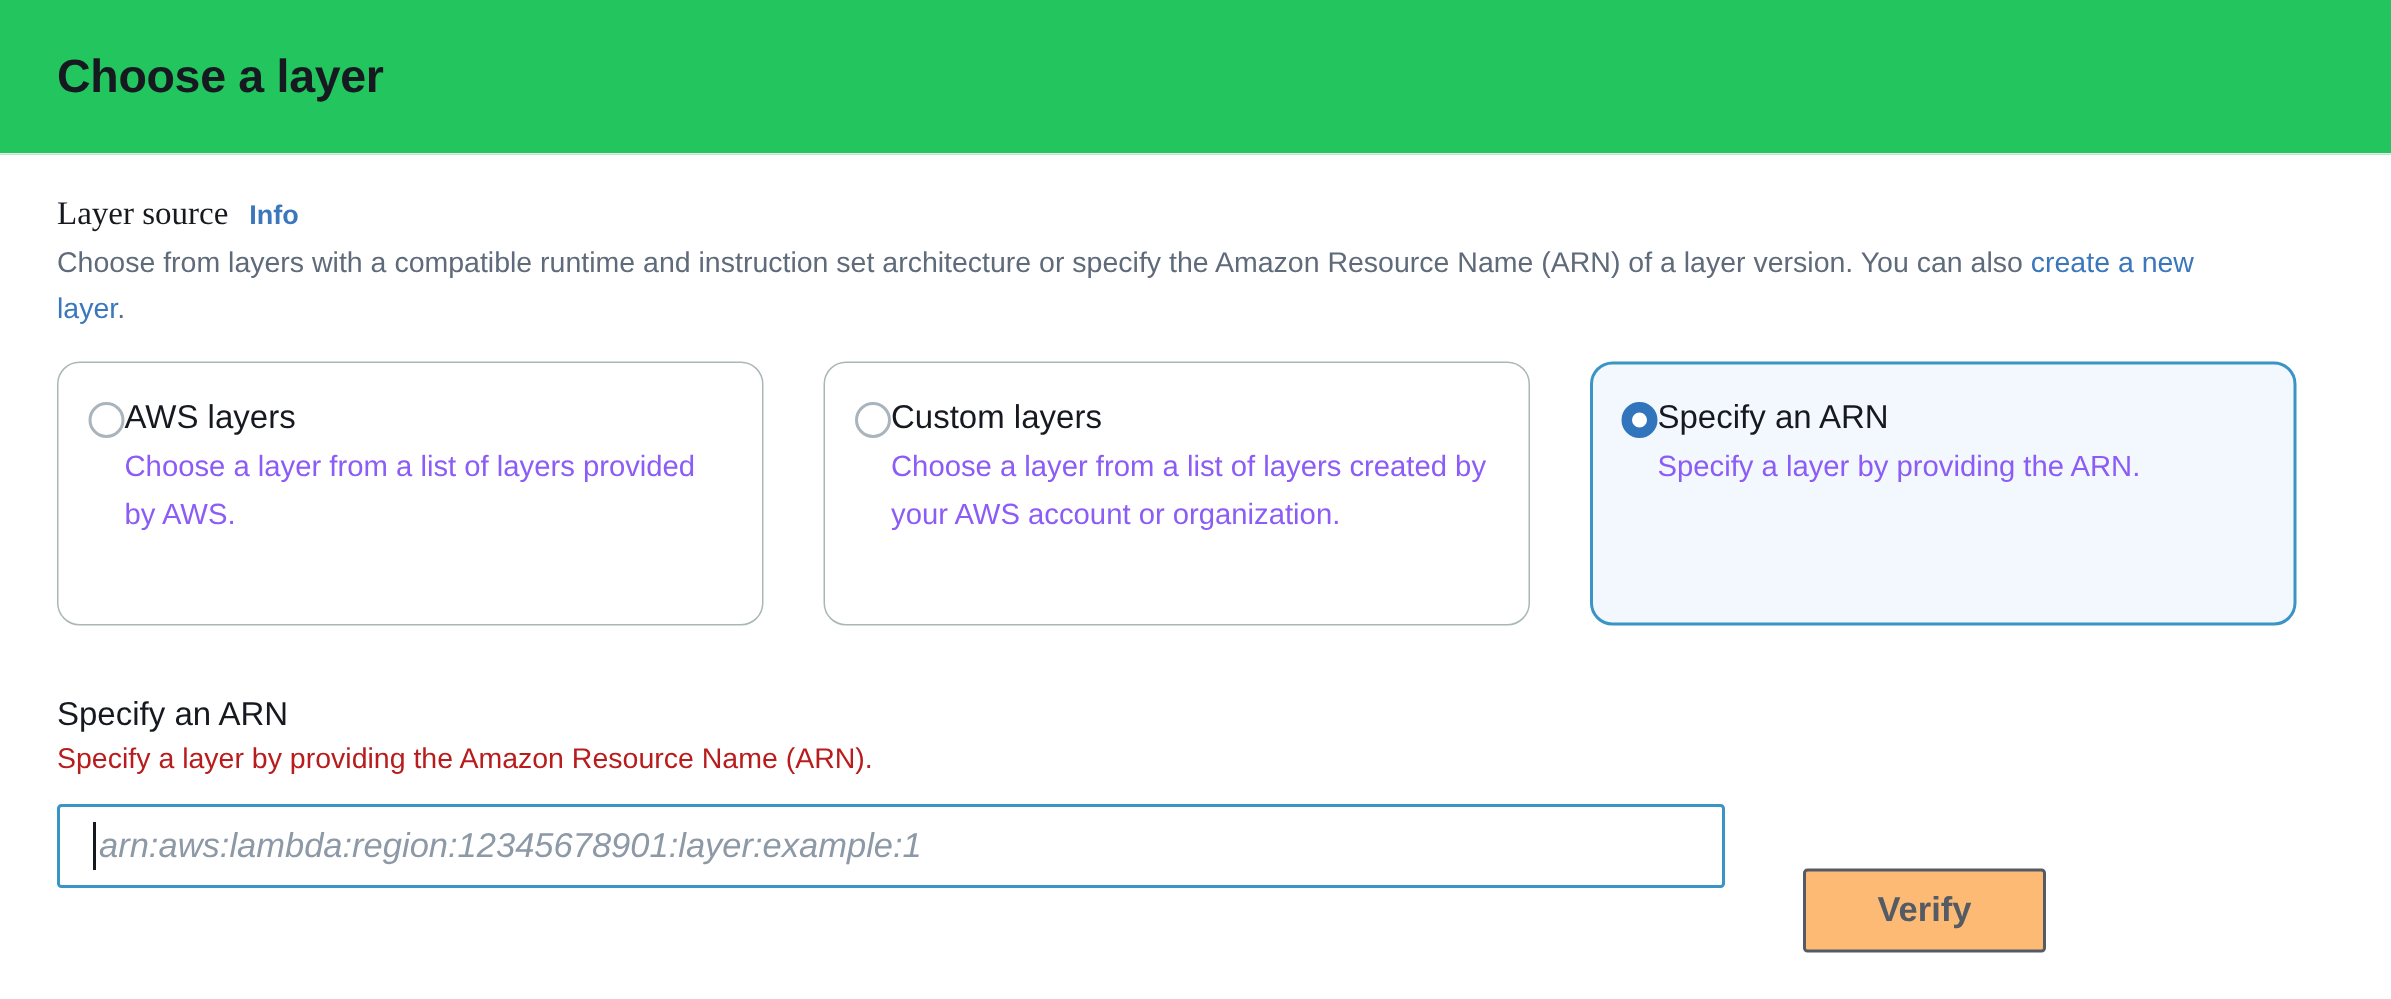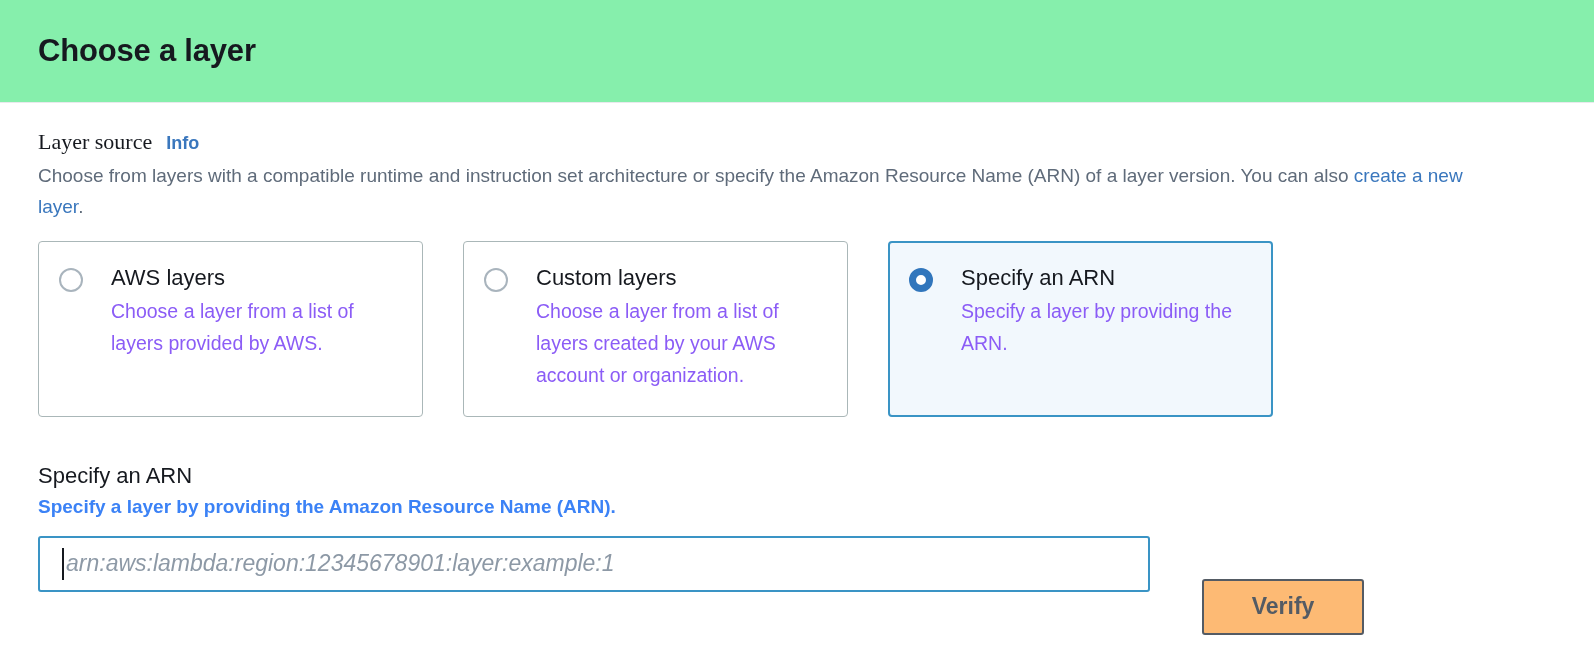--- a/index.html
+++ b/index.html
@@ -18,21 +18,21 @@
   .page {
     position: relative;
     width: 1594px;
     height: 666px;
     box-sizing: border-box;
   }
 
   
   .modal-header {
     height: 103px;
-    background: #86efac;
+    background: #22c55e;
     border-bottom: 1px solid #e9e9ed;
     box-sizing: border-box;
     display: flex;
     align-items: center;
     padding: 0 38px;
   }
   .modal-title {
     font-size: 31px;
     font-weight: bold;
     color: #16191f;
@@ -78,29 +78,29 @@
     cursor: pointer;
   }
 
   
   .tiles {
     display: flex;
     gap: 40px;
     margin-bottom: 46px;
   }
   .tile {
-    width: 385px;
+    width: 471px;
     min-height: 176px;
     box-sizing: border-box;
     border: 1px solid #aab7b8;
-    border-radius: 4px;
+    border-radius: 15px;
     background: #ffffff;
     padding: 22px 20px 20px 20px;
     display: flex;
-    gap: 28px;
+    gap: 0;
     cursor: pointer;
   }
   .tile.selected {
     border: 2px solid #3a94c5;
     background: #f2f8fd;
     padding: 21px 19px 19px 19px;
   }
 
   .radio {
     flex: 0 0 auto;
@@ -132,24 +132,23 @@
 
   
   .section-title {
     font-size: 22px;
     color: #16191f;
     line-height: 1.2;
     margin-bottom: 4px;
   }
   .section-desc {
     font-size: 19px;
-    color: #3b82f6;
+    color: #b91c1c;
     line-height: 1.5;
     margin-bottom: 14px;
-    font-weight: bold;
   }
 
   .arn-row {
     display: flex;
     align-items: flex-start;
     gap: 52px;
   }
   .arn-input-wrap {
     position: relative;
     width: 1112px;

